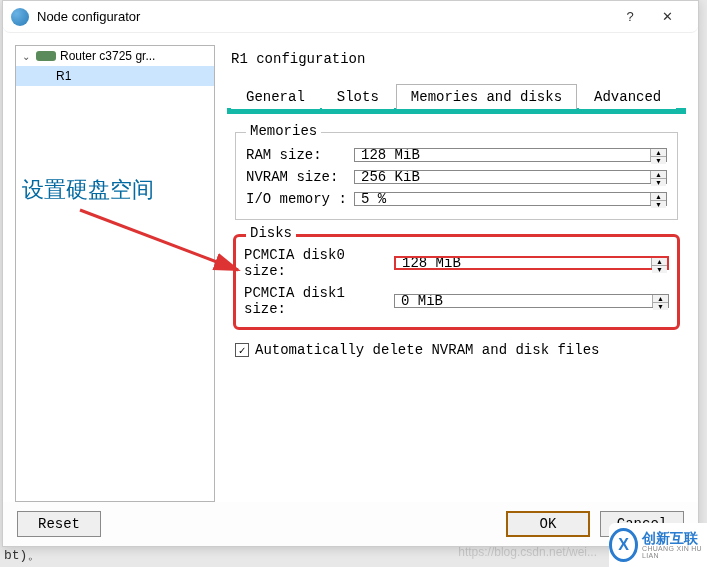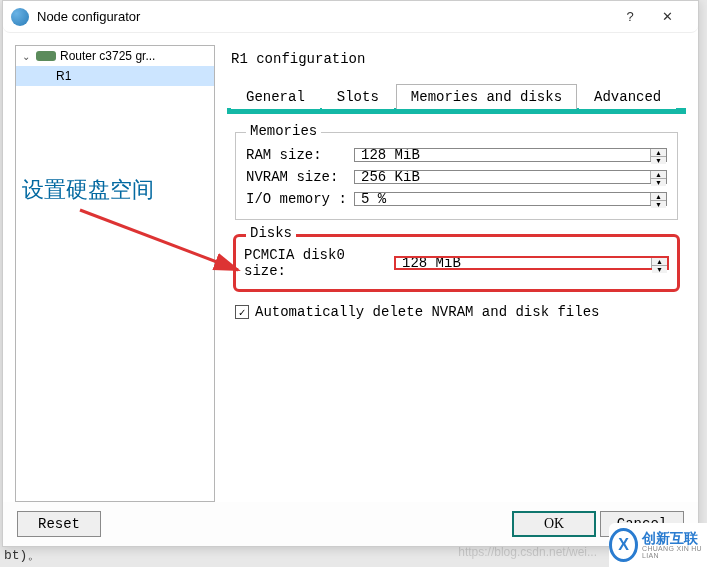--- a/index.html
+++ b/index.html
@@ -168,33 +168,32 @@
     border: 1px solid #555;
     display: flex; align-items: center; justify-content: center;
     font-size: 11px;
   }
   
   .footer {
     position: absolute; bottom: 0; left: 0; right: 0;
     height: 44px;
     display: flex; align-items: center;
     padding: 0 14px;
-    gap: 4px;
+    gap: 10px;
     background: #fdfdfd;
   }
   .footer .spacer { flex: 1; }
   .btn {
     min-width: 84px; height: 26px;
     border: 1px solid #8a8a8a;
     background: #efefef;
     display: flex; align-items: center; justify-content: center;
   }
   .btn.primary {
-    border: 2px solid #0f766e;
-    font-family: Liberation Serif, serif;
+    border: 2px solid #a16207;
   }
   
   .annotation {
     position: absolute;
     left: 22px; top: 175px;
     color: #0369a1;
     font-family: Liberation Serif, serif;
     font-size: 22px;
     z-index: 50;
     white-space: nowrap;
@@ -318,20 +317,30 @@
         </div>
       </div>
 
       <div class="groupbox highlight">
         <div class="legend mono" style="top:-12px">Disks</div>
 
         <div class="form-row disks-row">
           <div class="label mono">PCMCIA disk0 size:</div>
           <div class="spinbox red">
             <input value="128 MiB" style="">
+            <div class="arrows">
+                <div>▲</div>
+                <div>▼</div>
+              </div>
+          </div>
+        </div>
+        <div class="form-row disks-row">
+          <div class="label mono">PCMCIA disk1 size:</div>
+          <div class="spinbox">
+            <input value="0 MiB" style="">
             <div class="arrows">
                 <div>▲</div>
                 <div>▼</div>
               </div>
           </div>
         </div>
       </div>
 
       <div class="checkbox-row mono">
         <div class="box">✓</div>

